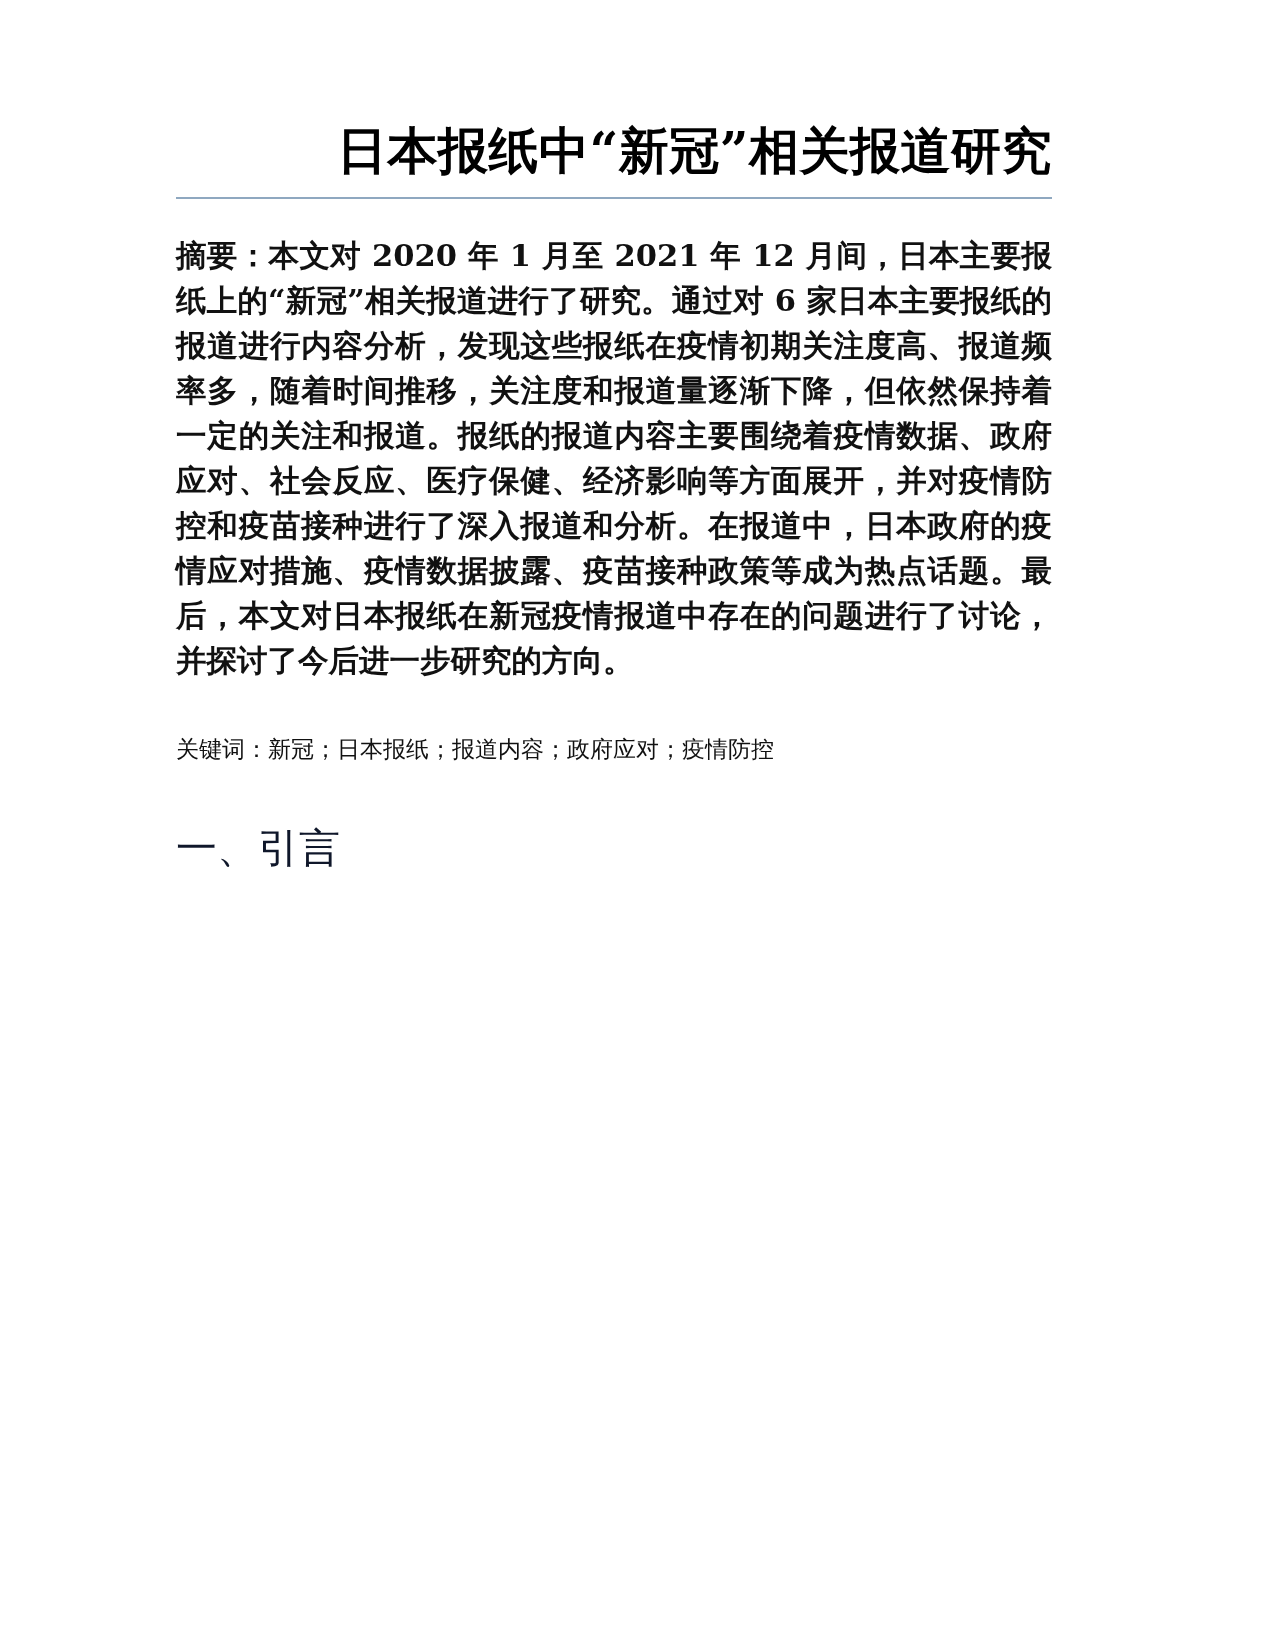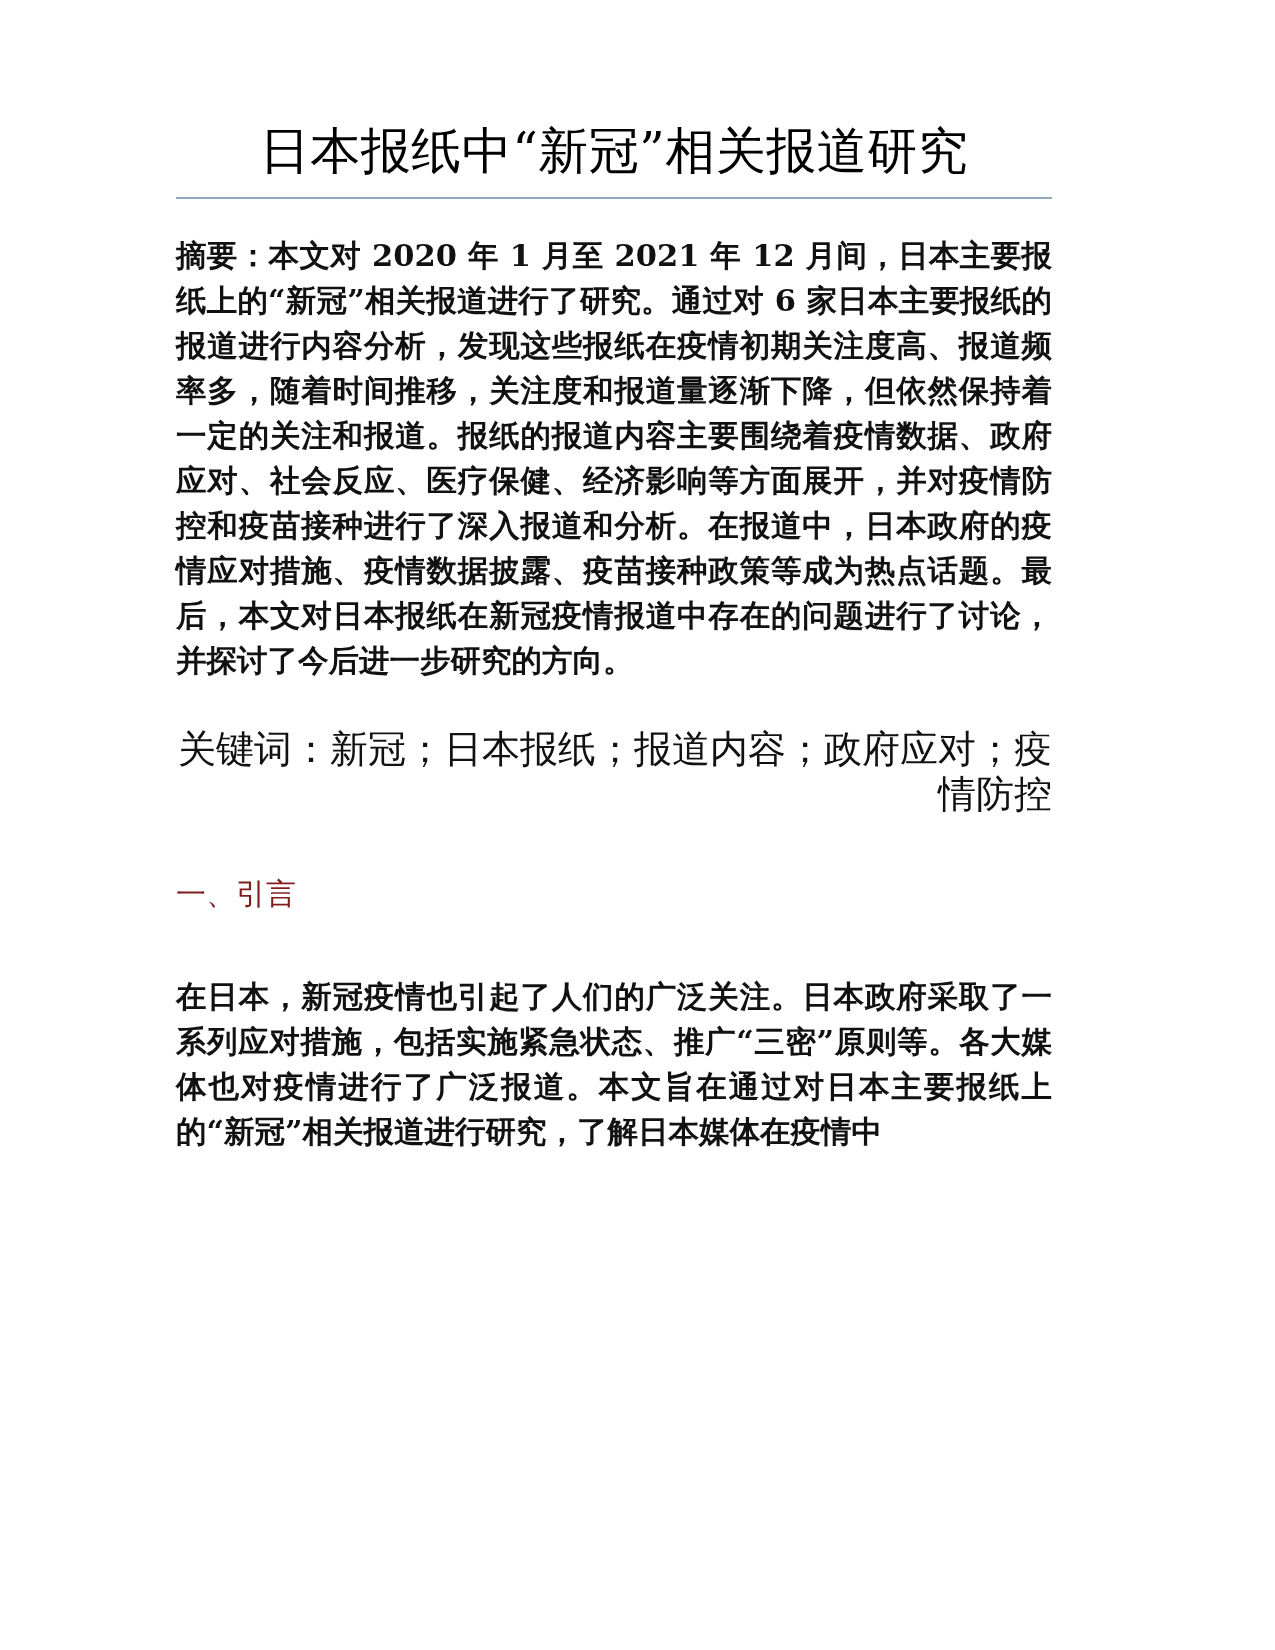--- a/index.html
+++ b/index.html
@@ -17,25 +17,25 @@
     overflow: hidden;
   }
   .content {
     position: absolute;
     left: 176px;
     top: 120px;
     width: 876px;
   }
   .doc-title {
     font-family: "DejaVu Serif", "Liberation Serif", serif;
-    font-weight: normal;
+    font-weight: bold;
     font-size: 50px;
     line-height: 1.25;
     color: #000000;
-    text-align: center;
+    text-align: right;
     letter-spacing: 0.5px;
     margin: 0 0 0 0;
     padding: 0 0 14px 0;
     white-space: nowrap;
   }
   .title-rule {
     width: 100%;
     height: 2px;
     background: #8fa8c0;
     margin: 0 0 34px 0;
@@ -47,31 +47,31 @@
     color: #111111;
     text-align: justify;
     text-justify: inter-character;
     margin: 0 0 44px 0;
     letter-spacing: 0px;
     word-break: break-all;
     font-weight: bold;
   }
   .keywords {
     font-family: "DejaVu Serif", "Liberation Serif", serif;
-    font-size: 38px;
+    font-size: 23px;
     line-height: 45px;
     color: #111111;
     margin: 0 0 54px 0;
-    text-align: right;
+    text-align: left;
   }
   .section-heading {
     font-family: "DejaVu Serif", "Liberation Serif", serif;
-    font-size: 30px;
+    font-size: 41px;
     line-height: 45px;
-    color: #7f1d1d;
+    color: #0f172a;
     margin: 0 0 58px 0;
     text-align: left;
     font-weight: normal;
   }
 </style>
 </head>
 <body>
 
 <div class="page">
   <div class="content">
@@ -80,16 +80,15 @@
 
     <div class="title-rule"></div>
 
     <p class="body-text">摘要：本文对 2020 年 1 月至 2021 年 12 月间，日本主要报纸上的“新冠”相关报道进行了研究。通过对 6 家日本主要报纸的报道进行内容分析，发现这些报纸在疫情初期关注度高、报道频率多，随着时间推移，关注度和报道量逐渐下降，但依然保持着一定的关注和报道。报纸的报道内容主要围绕着疫情数据、政府应对、社会反应、医疗保健、经济影响等方面展开，并对疫情防控和疫苗接种进行了深入报道和分析。在报道中，日本政府的疫情应对措施、疫情数据披露、疫苗接种政策等成为热点话题。最后，本文对日本报纸在新冠疫情报道中存在的问题进行了讨论，并探讨了今后进一步研究的方向。</p>
 
     <p class="keywords">关键词：新冠；日本报纸；报道内容；政府应对；疫情防控</p>
 
     <h2 class="section-heading">一、引言</h2>
 
 
-    <p class="body-text">在日本，新冠疫情也引起了人们的广泛关注。日本政府采取了一系列应对措施，包括实施紧急状态、推广“三密”原则等。各大媒体也对疫情进行了广泛报道。本文旨在通过对日本主要报纸上的“新冠”相关报道进行研究，了解日本媒体在疫情中</p>
 
   </div>
 </div>
 
 </body></html>

